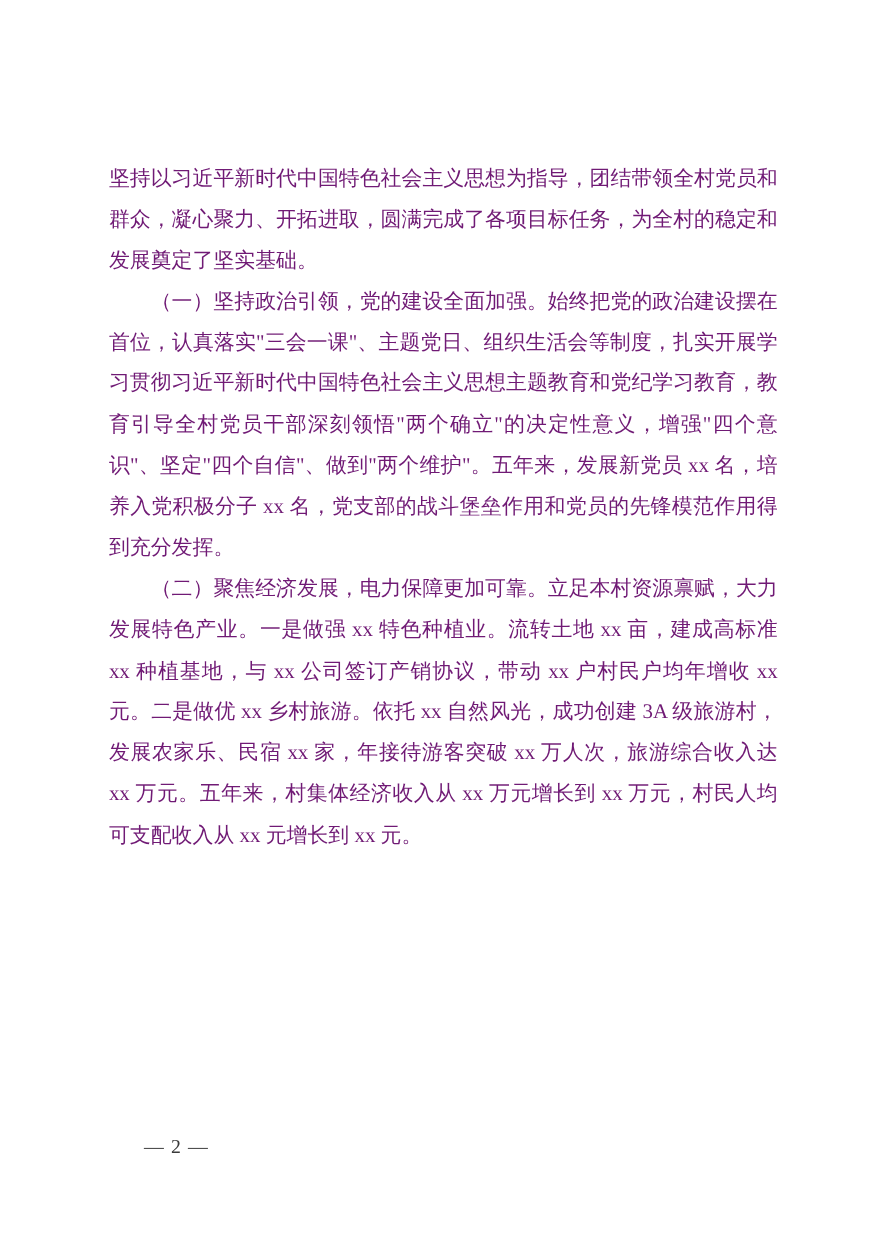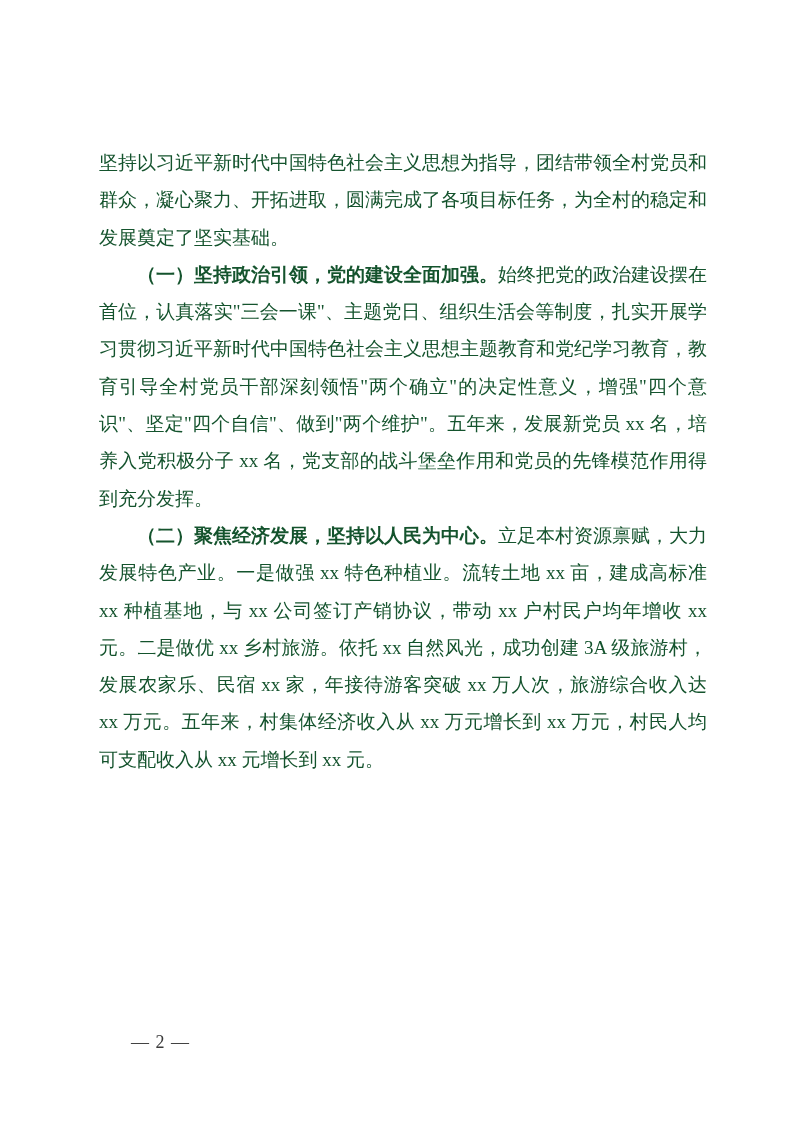--- a/index.html
+++ b/index.html
@@ -15,53 +15,53 @@
     overflow: hidden;
     font-family: "Liberation Serif", "DejaVu Serif", serif;
   }
   .doc-body {
     position: absolute;
     top: 144px;
     left: 99px;
     width: 608px;
     font-size: 19px;
     line-height: 37.3px;
-    color: #14532d;
+    color: #701a75;
     text-align: justify;
   }
   p.para {
     margin: 0;
     padding: 0;
     text-align: justify;
   }
   p.para.indent {
     text-indent: 2em;
   }
   .run {
     font-weight: 400;
   }
   .run.bold {
-    font-weight: 700;
+    font-weight: 400;
   }
   .page-footer {
     position: absolute;
     top: 1030px;
     left: 131px;
     font-size: 18px;
     line-height: 24px;
     color: #3a3a3a;
     letter-spacing: 1px;
     font-family: "Liberation Serif", "DejaVu Serif", serif;
   }
 </style>
 </head>
 <body>
 
 <div class="page">
   <div class="doc-body" id="doc-body">
       <p class="para"><span class="run">坚持以习近平新时代中国特色社会主义思想为指导，团结带领全村党员和群众，凝心聚力、开拓进取，圆满完成了各项目标任务，为全村的稳定和发展奠定了坚实基础。</span></p>
       <p class="para indent"><span class="run bold">（一）坚持政治引领，党的建设全面加强。</span><span class="run">始终把党的政治建设摆在首位，认真落实"三会一课"、主题党日、组织生活会等制度，扎实开展学习贯彻习近平新时代中国特色社会主义思想主题教育和党纪学习教育，教育引导全村党员干部深刻领悟"两个确立"的决定性意义，增强"四个意识"、坚定"四个自信"、做到"两个维护"。五年来，发展新党员 xx 名，培养入党积极分子 xx 名，党支部的战斗堡垒作用和党员的先锋模范作用得到充分发挥。</span></p>
-      <p class="para indent"><span class="run bold">（二）聚焦经济发展，坚持以人民为中心。</span><span class="run">立足本村资源禀赋，大力发展特色产业。一是做强 xx 特色种植业。流转土地 xx 亩，建成高标准 xx 种植基地，与 xx 公司签订产销协议，带动 xx 户村民户均年增收 xx 元。二是做优 xx 乡村旅游。依托 xx 自然风光，成功创建 3A 级旅游村，发展农家乐、民宿 xx 家，年接待游客突破 xx 万人次，旅游综合收入达 xx 万元。五年来，村集体经济收入从 xx 万元增长到 xx 万元，村民人均可支配收入从 xx 元增长到 xx 元。</span></p>
+      <p class="para indent"><span class="run bold">（二）聚焦经济发展，电力保障更加可靠。</span><span class="run">立足本村资源禀赋，大力发展特色产业。一是做强 xx 特色种植业。流转土地 xx 亩，建成高标准 xx 种植基地，与 xx 公司签订产销协议，带动 xx 户村民户均年增收 xx 元。二是做优 xx 乡村旅游。依托 xx 自然风光，成功创建 3A 级旅游村，发展农家乐、民宿 xx 家，年接待游客突破 xx 万人次，旅游综合收入达 xx 万元。五年来，村集体经济收入从 xx 万元增长到 xx 万元，村民人均可支配收入从 xx 元增长到 xx 元。</span></p>
     </div>
   <div class="page-footer">
     <span>— 2 —</span>
   </div>
 </div>
 
 </body></html>

